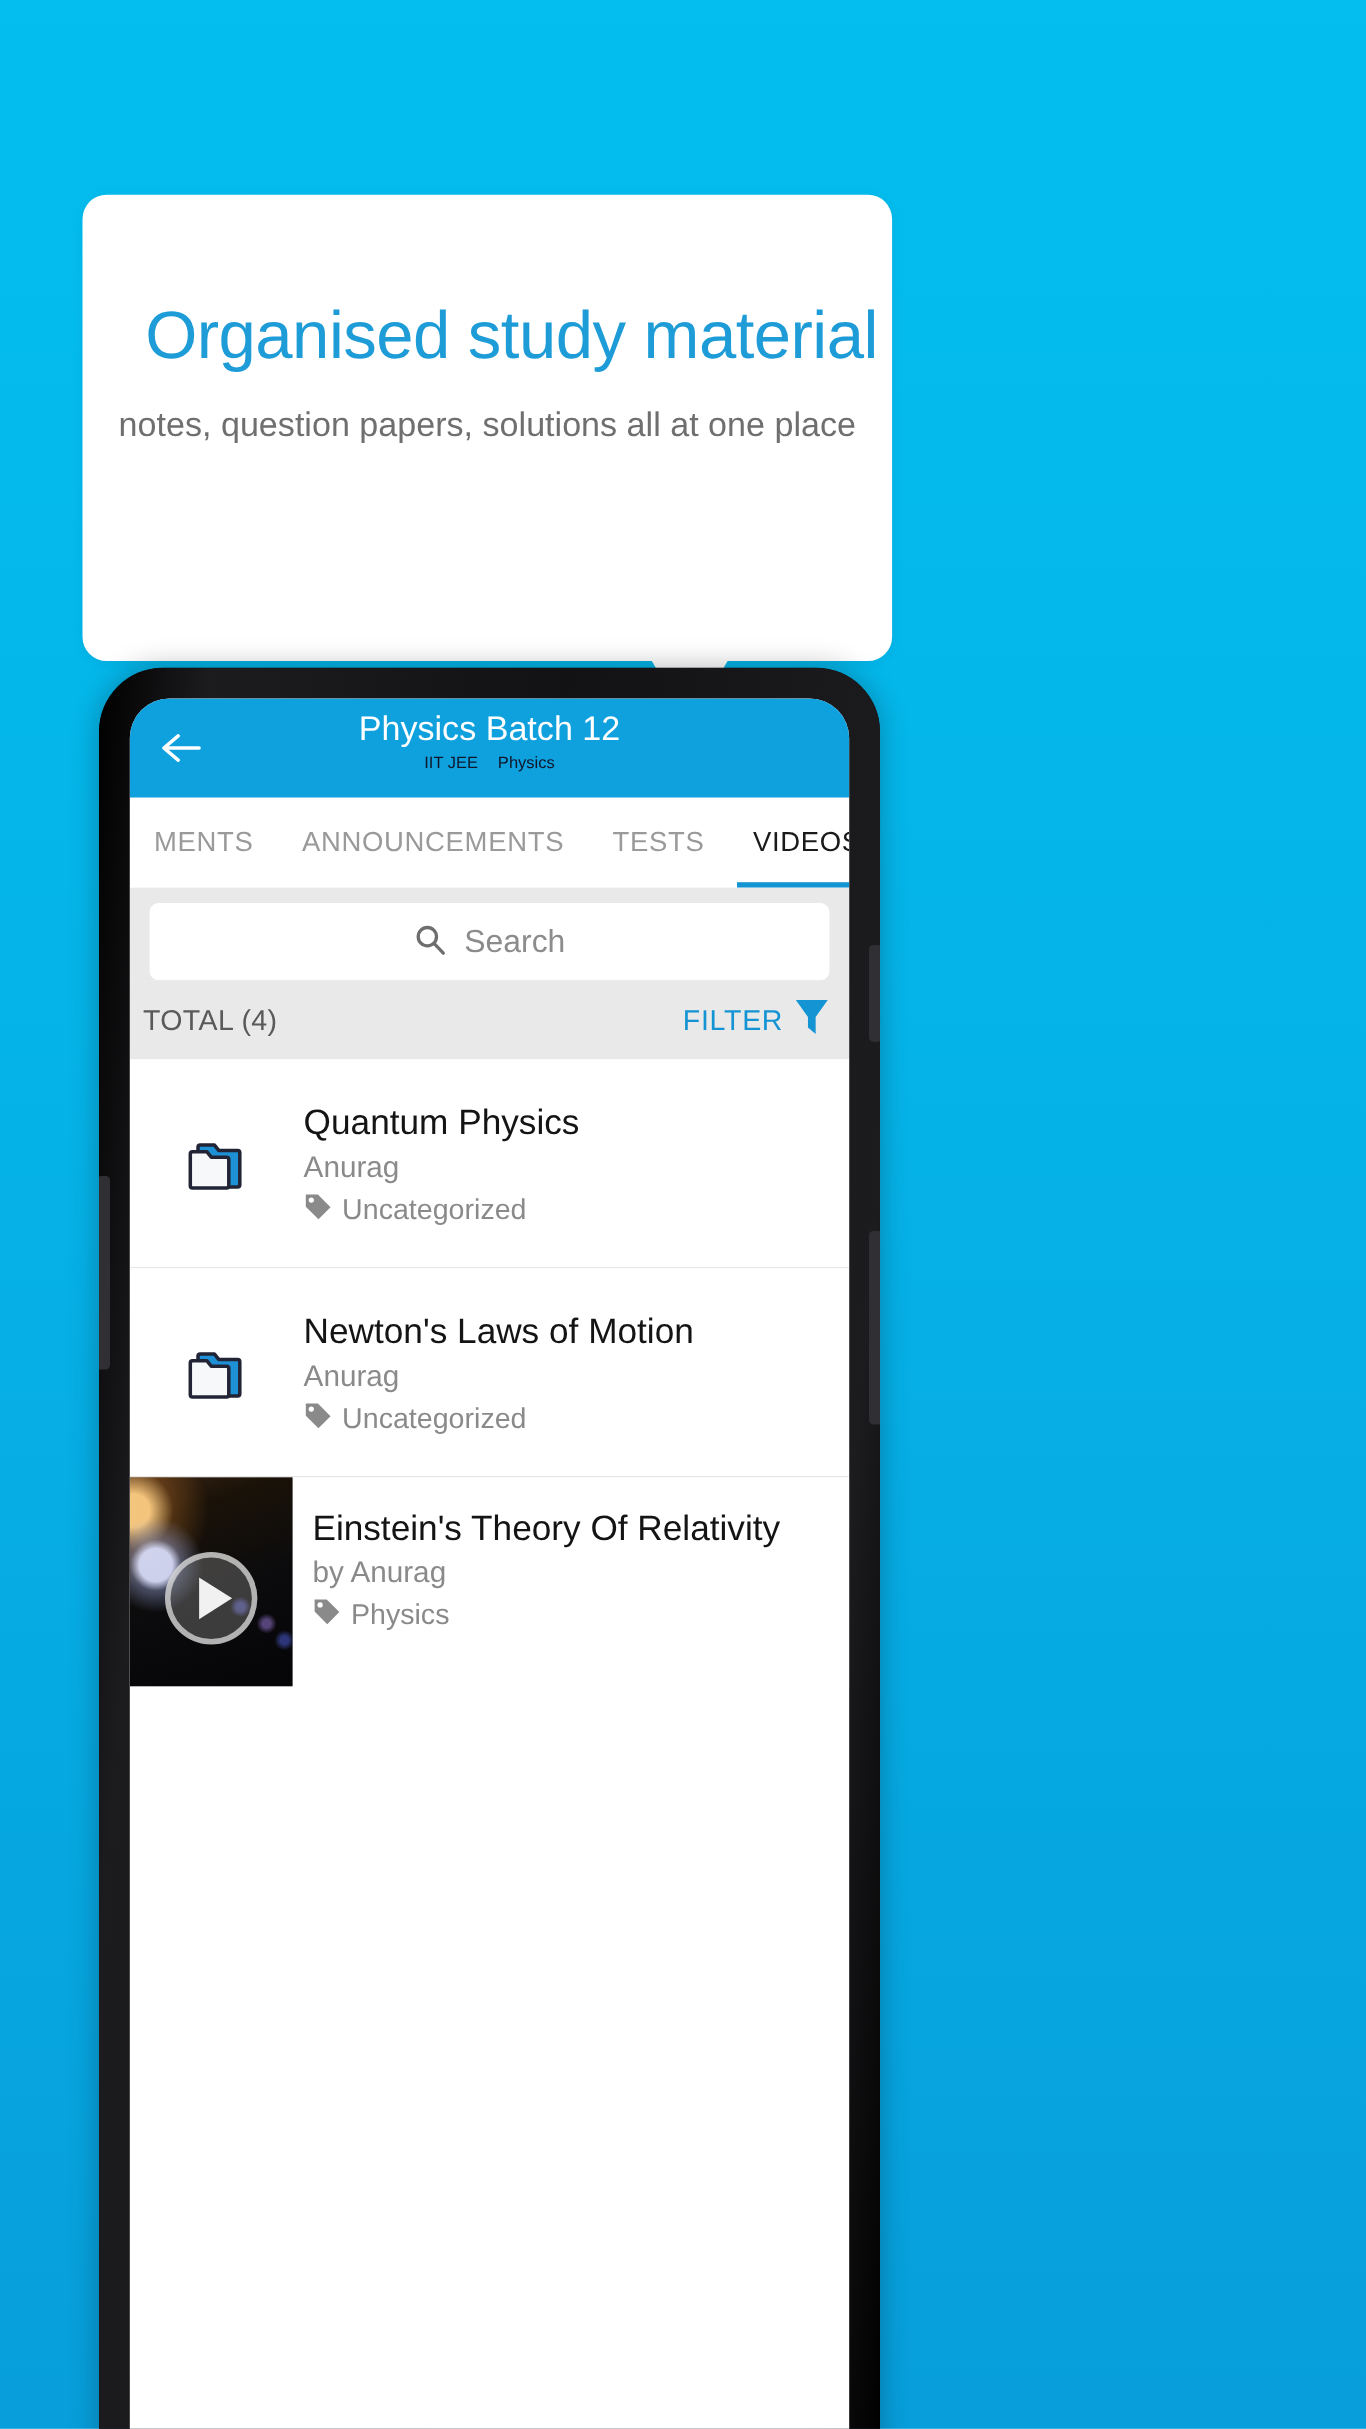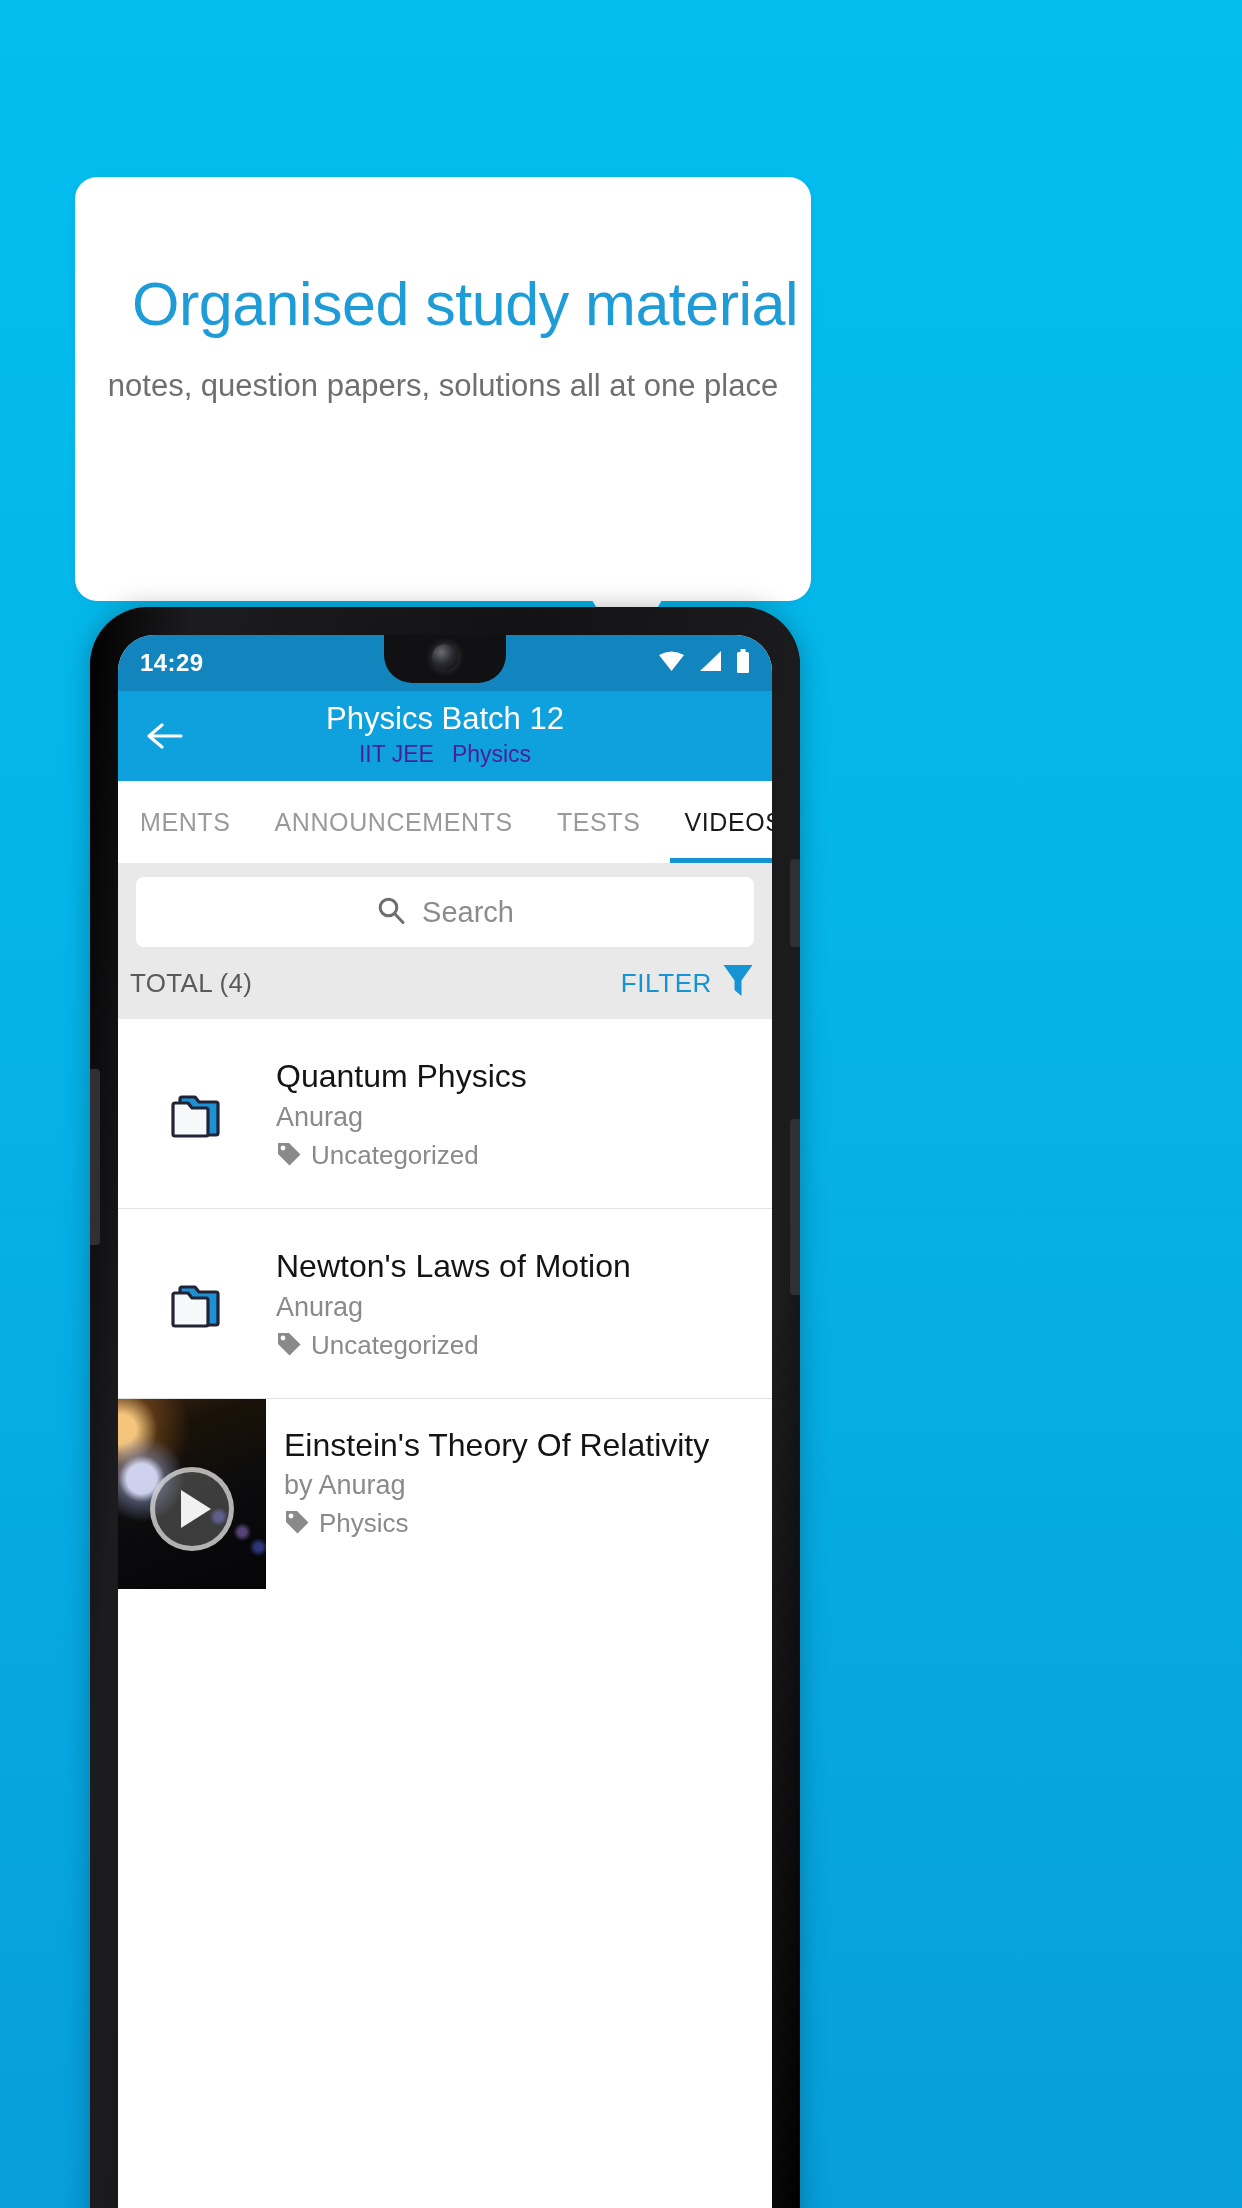--- a/index.html
+++ b/index.html
@@ -122,21 +122,21 @@
     padding:0 20px;
   }
   #back-arrow { width:52px; display:flex; align-items:center; justify-content:center; }
   #appbar-titles {
     position:absolute;
     left:0; right:0; top:9px;
     text-align:center;
     pointer-events:none;
   }
   #appbar-title { color:#fff; font-size:31px; font-weight:400; line-height:1.25; }
-  #appbar-sub { color:#4c1d95; font-size:23px; font-weight:400; margin-top:2px; }
+  #appbar-sub { color:#0f172a; font-size:15px; font-weight:400; margin-top:2px; }
   #appbar-sub span { margin:0 9px; }
 
   
   #tabs {
     background:#fff;
     height:82px;
     display:flex;
     align-items:center;
     padding-left:22px;
     gap:44px;
@@ -253,44 +253,20 @@
 <div id="bubble-tail"></div>
 
 <div id="phone">
   <div id="phone-inner-bezel"></div>
   <div class="side-btn" id="btn-left"></div>
   <div class="side-btn" id="btn-right1"></div>
   <div class="side-btn" id="btn-right2"></div>
 
   <div id="screen">
 
-    <div id="statusbar">
-      <div id="clock">14:29</div>
-      <div class="notch">
-        <div class="camera"></div>
-      </div>
-      <div id="status-icons">
-        <span>
-          <svg width="27" height="22" viewBox="0 0 27 22">
-              <path d="M1 5 Q13.5 -2 26 5 L13.5 21 Z" fill="#fff"></path>
-            </svg>
-        </span>
-        <span>
-          <svg width="25" height="22" viewBox="0 0 25 22">
-              <path d="M2 21 L23 21 L23 1 Z" fill="#fff"></path>
-            </svg>
-        </span>
-        <span>
-          <svg width="14" height="24" viewBox="0 0 14 24">
-            <rect x="4.5" y="0" width="5" height="3" fill="#fff"></rect>
-            <rect x="1" y="3" width="12" height="21" rx="1.5" fill="#fff"></rect>
-          </svg>
-        </span>
-      </div>
-    </div>
 
     <div id="appbar">
       <div id="back-arrow">
         <svg width="38" height="30" viewBox="0 0 38 30">
           <path d="M17 4 L4 15 L17 26 M4 15 L36 15" stroke="#fff" stroke-width="3.2" fill="none" stroke-linecap="round" stroke-linejoin="round"></path>
         </svg>
       </div>
       <div id="appbar-titles">
         <div id="appbar-title">Physics Batch 12</div>
         <div id="appbar-sub">

